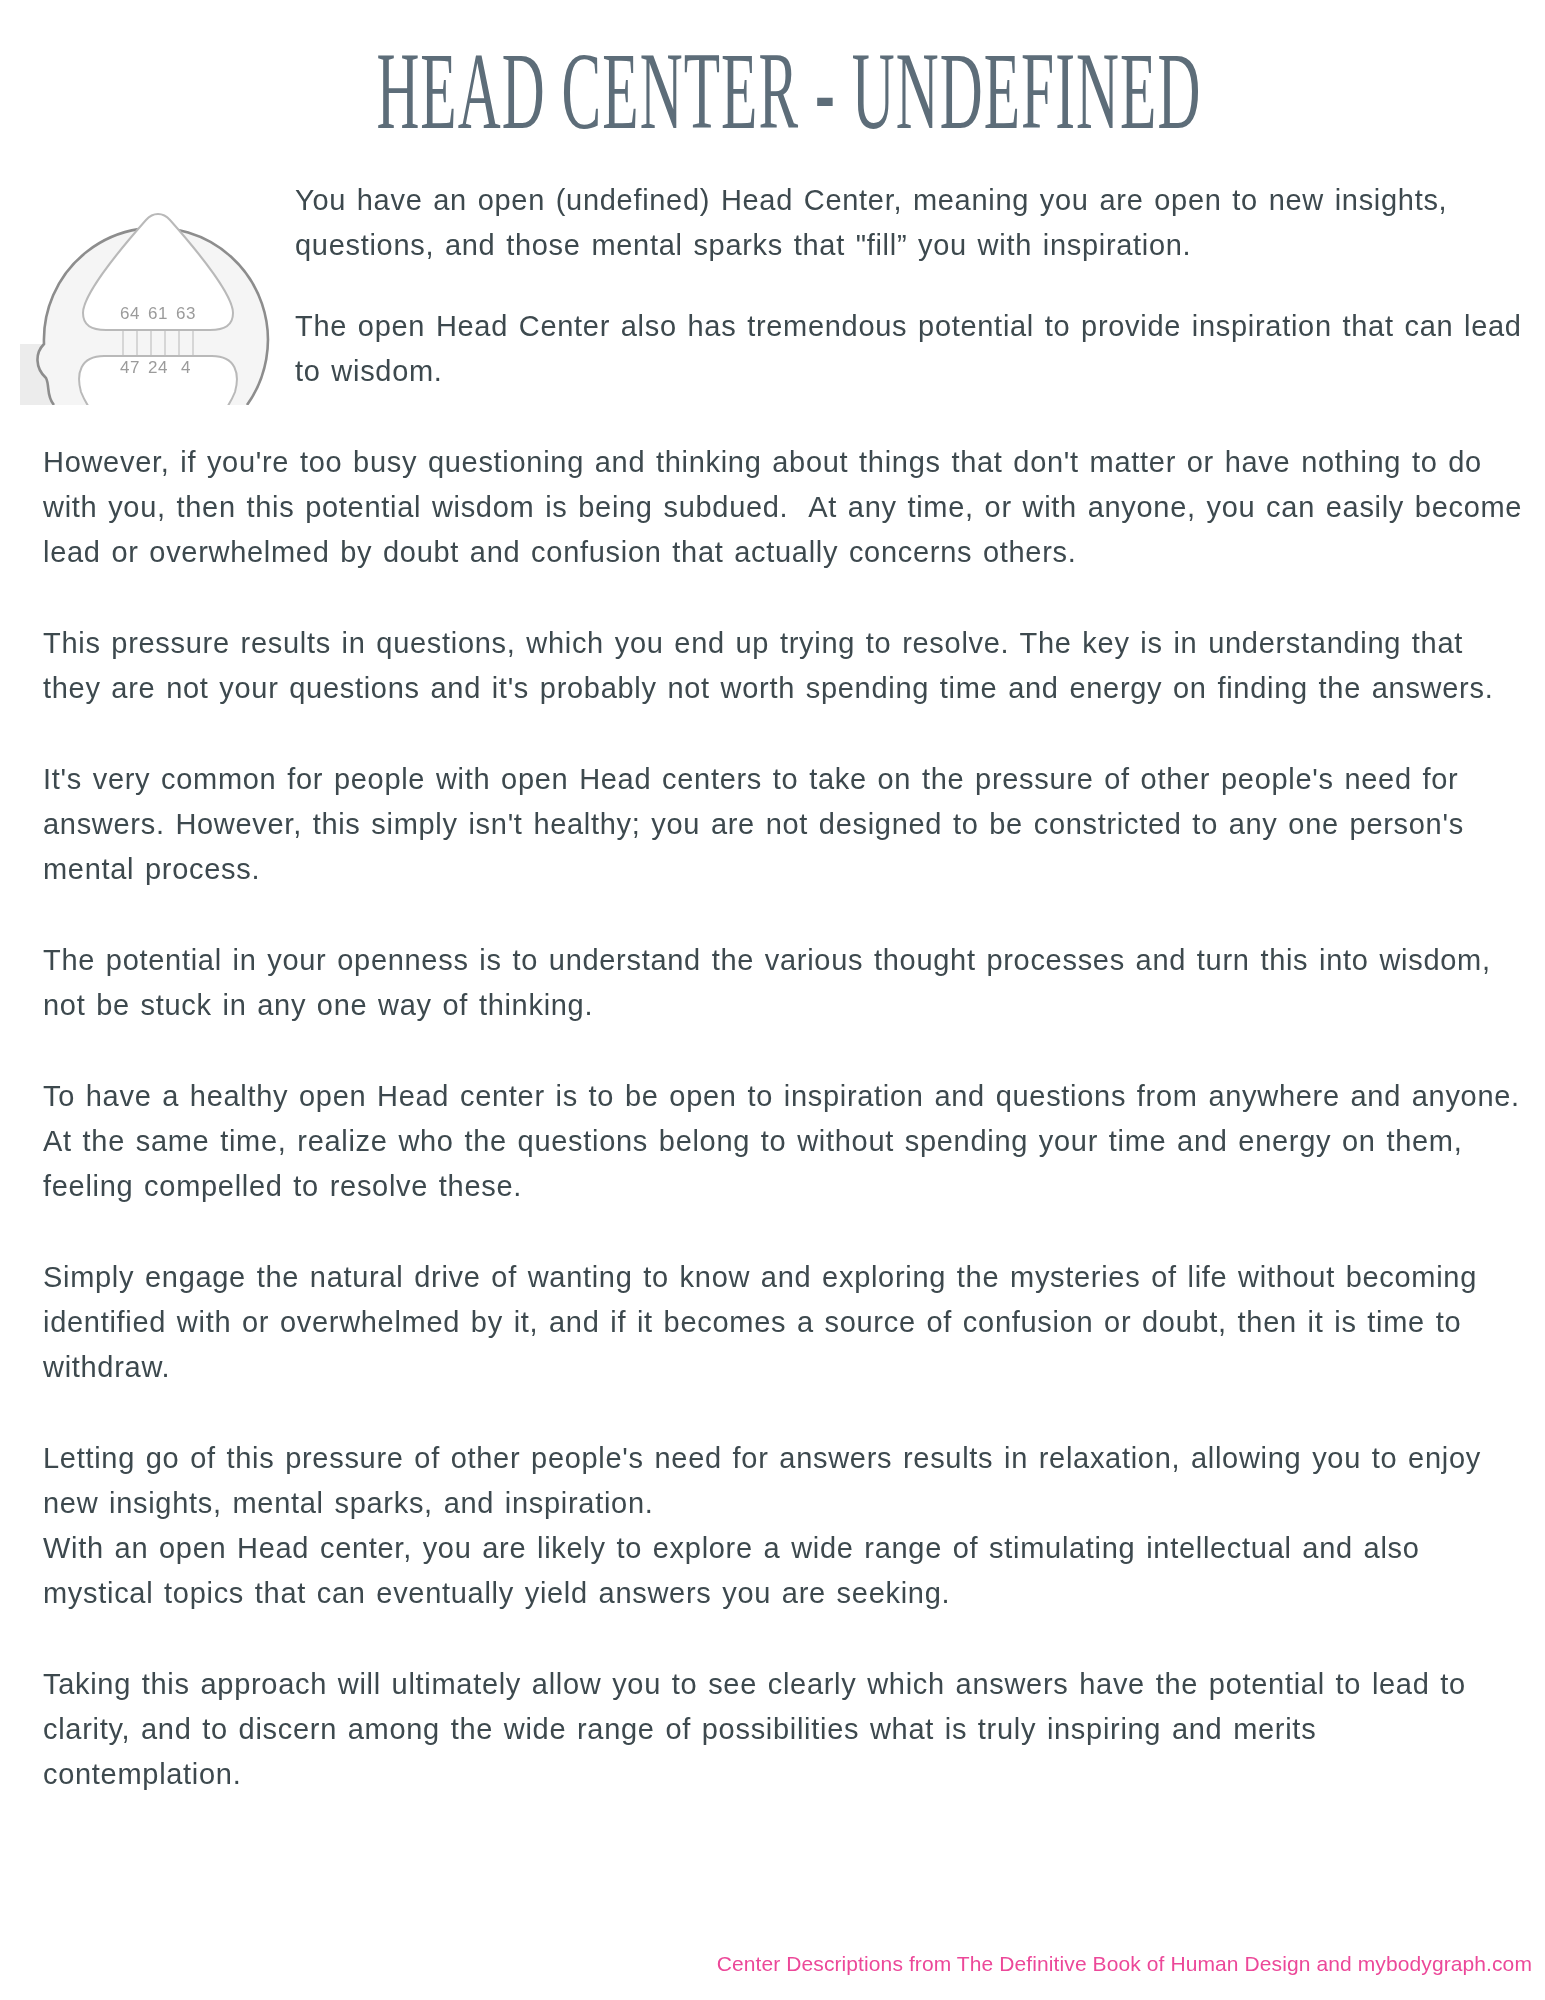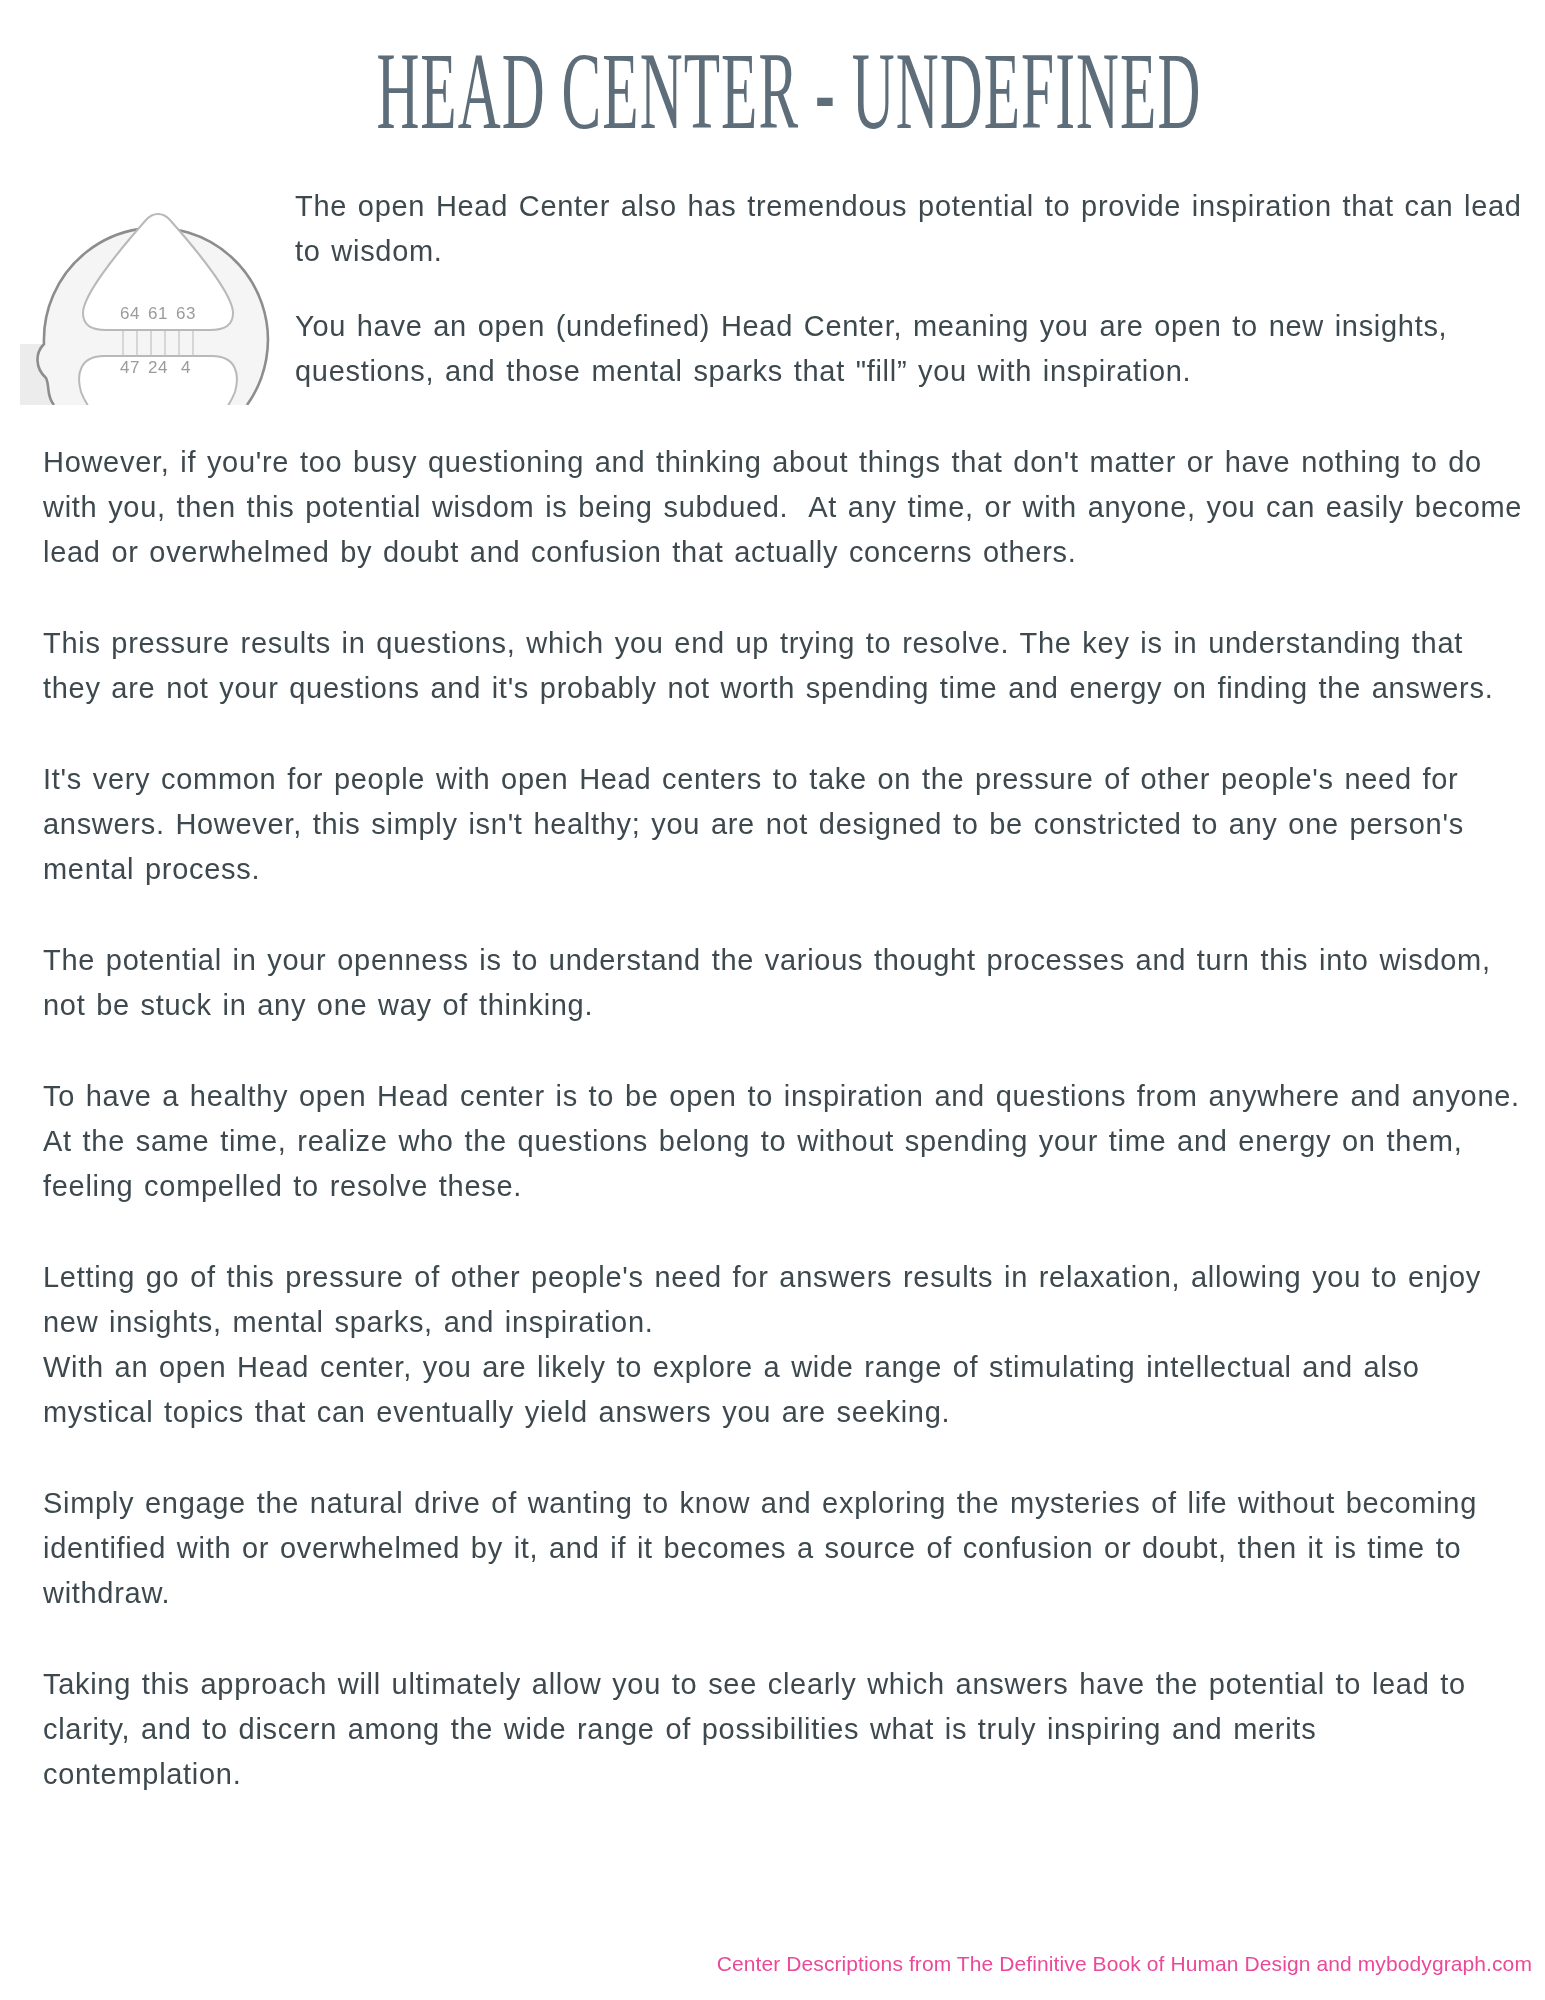--- a/index.html
+++ b/index.html
@@ -102,28 +102,28 @@
         <text class="gate-num" x="138" y="171">61</text>
         <text class="gate-num" x="166" y="171">63</text>
         <text class="gate-num" x="110" y="225">47</text>
         <text class="gate-num" x="138" y="225">24</text>
         <text class="gate-num" x="166" y="225">4</text>
       </g>
     </svg>
   </div>
 
   <div class="content">
+    <p class="beside p-first">You have an open (undefined) Head Center, meaning you are open to new insights, questions, and those mental sparks that "fill” you with inspiration.</p>
     <p class="beside p-second">The open Head Center also has tremendous potential to provide inspiration that can lead to wisdom.</p>
-    <p class="beside p-first">You have an open (undefined) Head Center, meaning you are open to new insights, questions, and those mental sparks that "fill” you with inspiration.</p>
     <p>However, if you're too busy questioning and thinking about things that don't matter or have nothing to do with you, then this potential wisdom is being subdued.  At any time, or with anyone, you can easily become lead or overwhelmed by doubt and confusion that actually concerns others.</p>
     <p>This pressure results in questions, which you end up trying to resolve. The key is in understanding that they are not your questions and it's probably not worth spending time and energy on finding the answers.</p>
     <p>It's very common for people with open Head centers to take on the pressure of other people's need for answers. However, this simply isn't healthy; you are not designed to be constricted to any one person's mental process.</p>
     <p>The potential in your openness is to understand the various thought processes and turn this into wisdom, not be stuck in any one way of thinking.</p>
     <p>To have a healthy open Head center is to be open to inspiration and questions from anywhere and anyone. At the same time, realize who the questions belong to without spending your time and energy on them, feeling compelled to resolve these.</p>
+    <p>Simply engage the natural drive of wanting to know and exploring the mysteries of life without becoming identified with or overwhelmed by it, and if it becomes a source of confusion or doubt, then it is time to withdraw.</p>
     <p>Letting go of this pressure of other people's need for answers results in relaxation, allowing you to enjoy new insights, mental sparks, and inspiration.
 With an open Head center, you are likely to explore a wide range of stimulating intellectual and also mystical topics that can eventually yield answers you are seeking.</p>
-    <p>Simply engage the natural drive of wanting to know and exploring the mysteries of life without becoming identified with or overwhelmed by it, and if it becomes a source of confusion or doubt, then it is time to withdraw.</p>
     <p>Taking this approach will ultimately allow you to see clearly which answers have the potential to lead to clarity, and to discern among the wide range of possibilities what is truly inspiring and merits contemplation.</p>
   </div>
 
   <div class="footer-credit">Center Descriptions from The Definitive Book of Human Design and mybodygraph.com</div>
 
 </main>
 
 </body></html>

